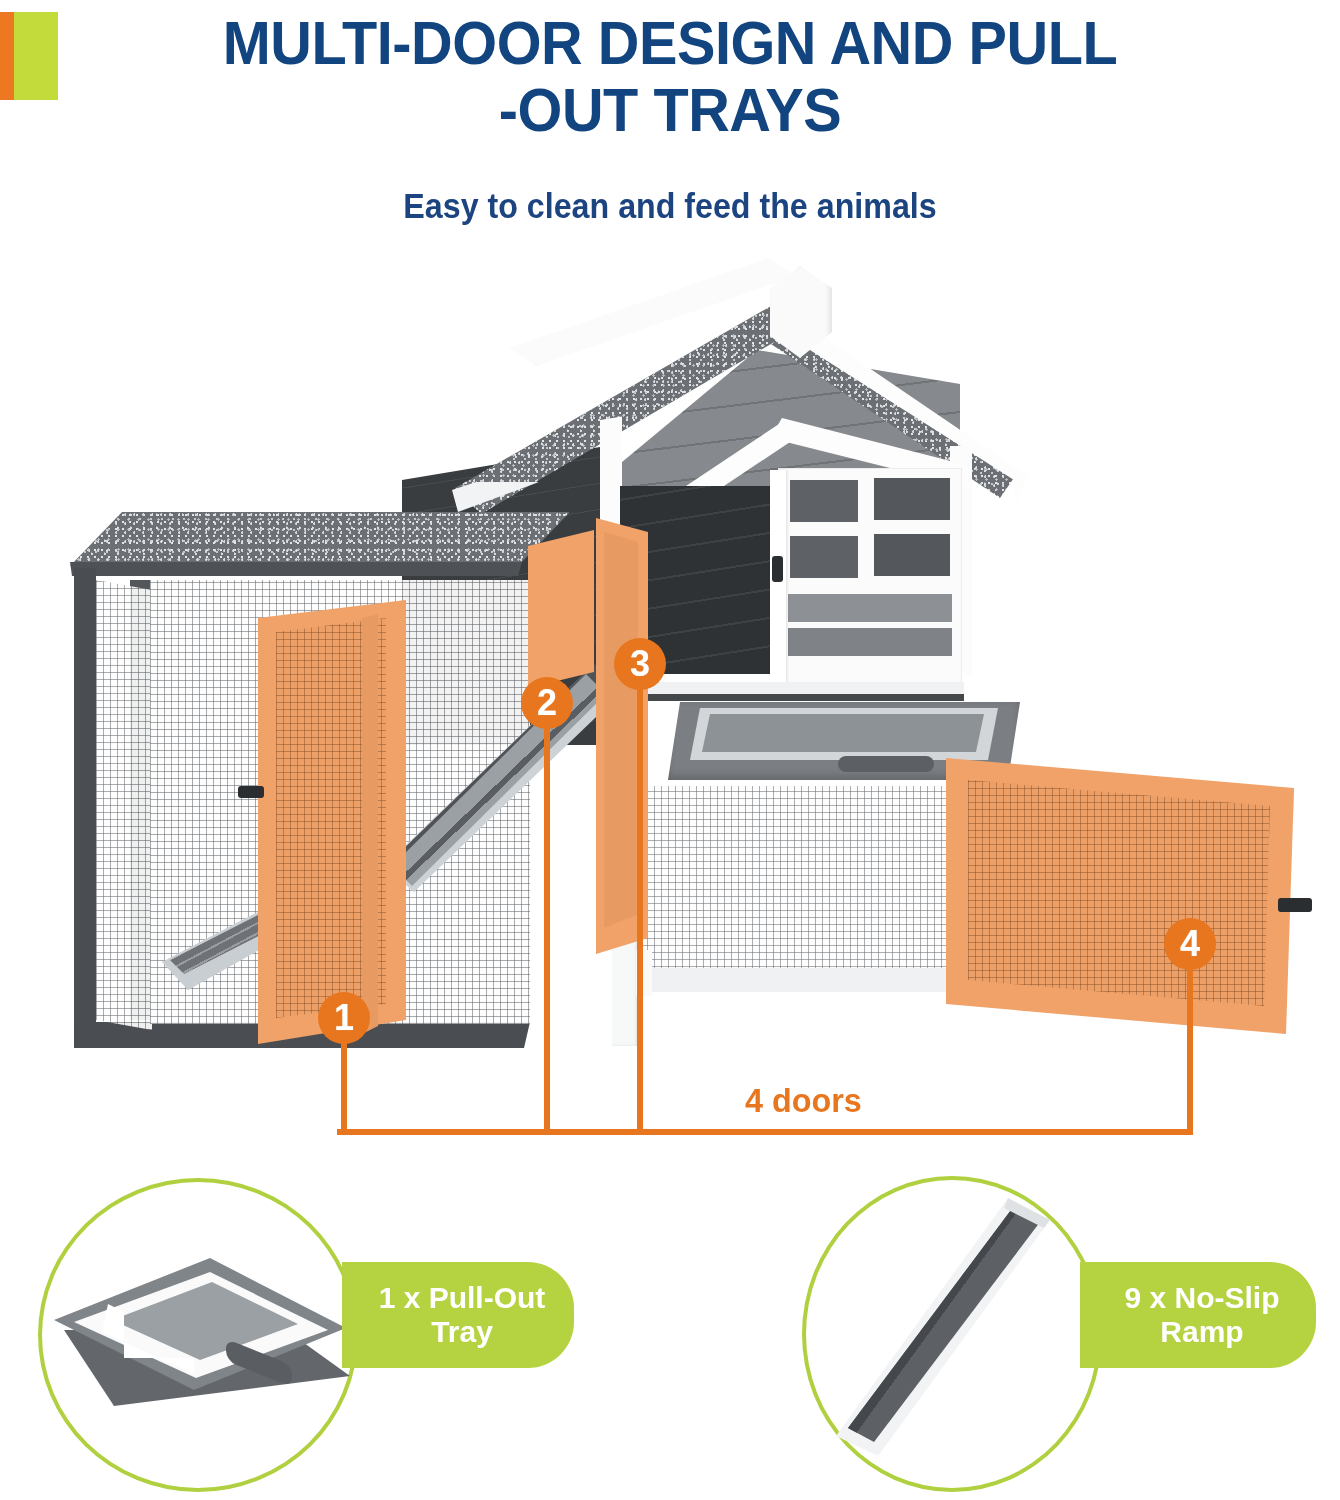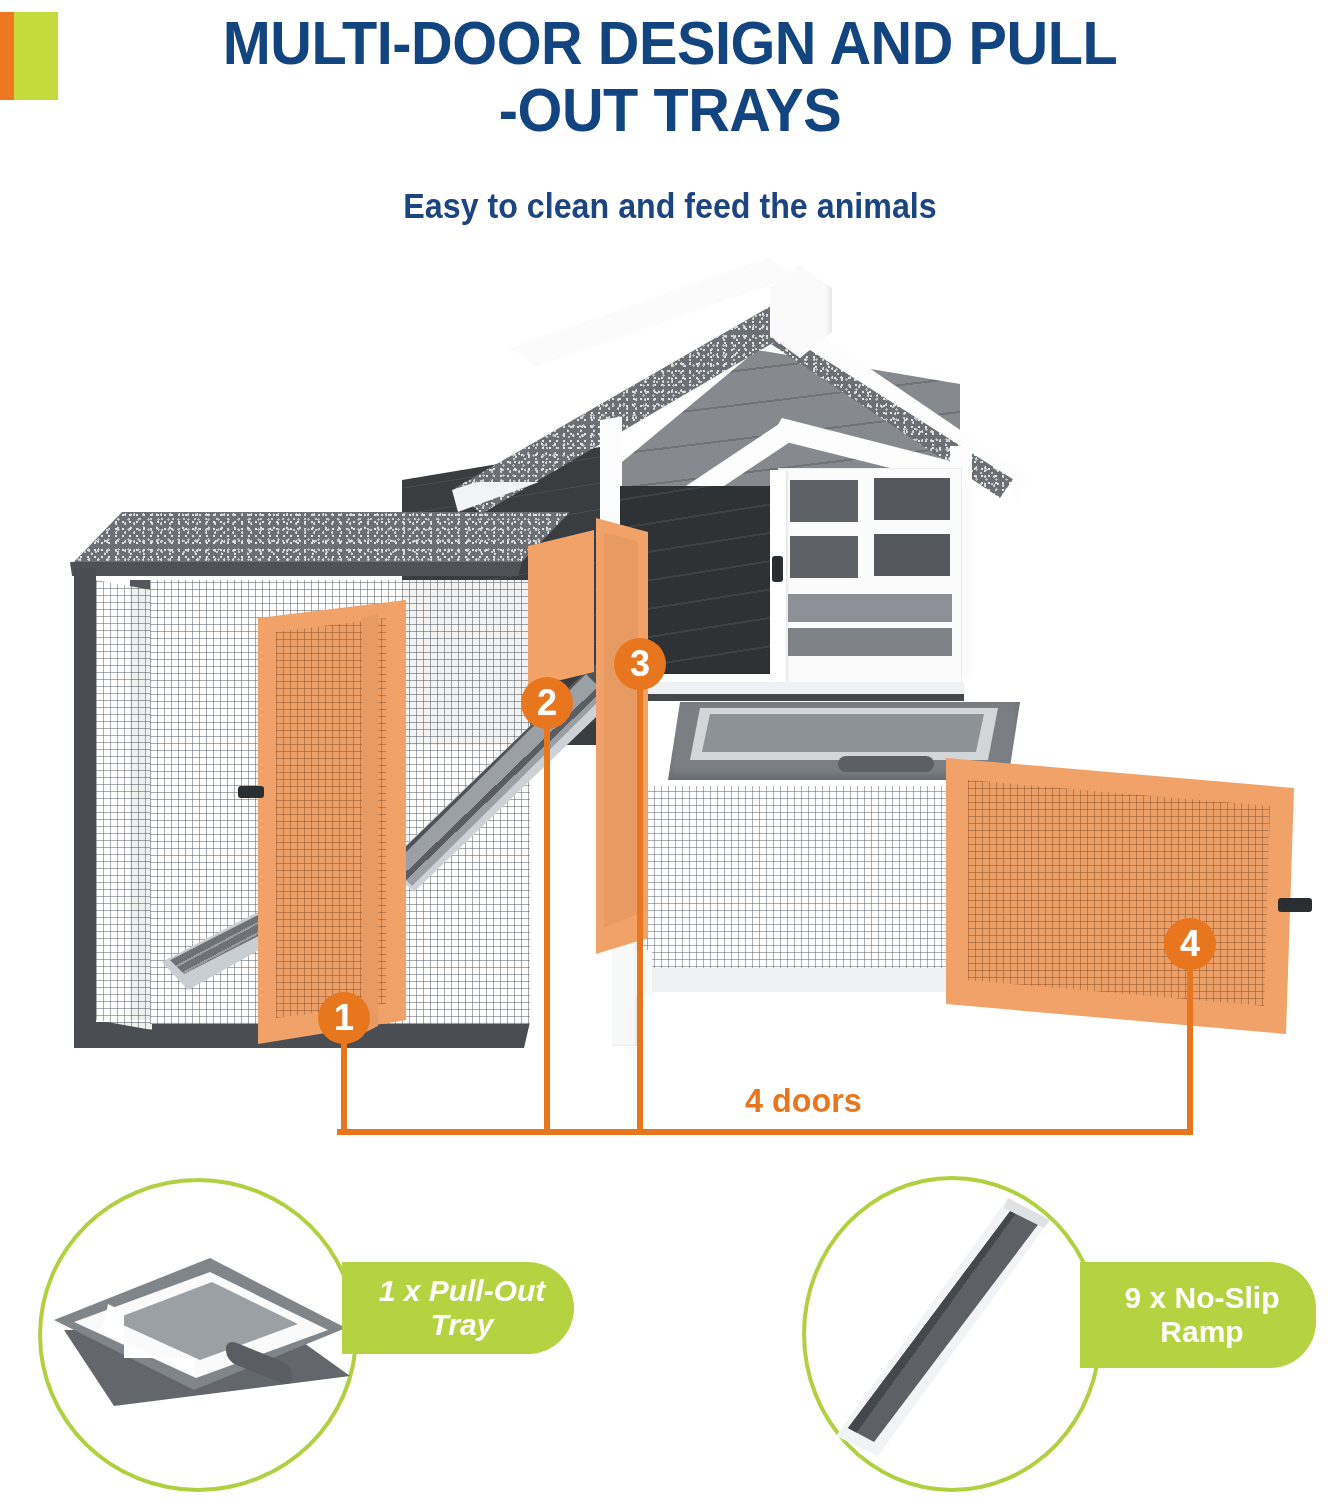--- a/index.html
+++ b/index.html
@@ -270,21 +270,21 @@
   <div class="marker" style="left:1164px; top:918px;">4</div>
   <div class="stem" style="left:1187px; top:966px; height:168px;"></div>
 
   <div class="hline" style="left:337px; top:1129px; width:856px;"></div>
 
   <div class="doors-label" style="left:745px; top:1081px;">4 doors</div>
 
   <div class="callout" style="left:0px; top:1170px; width:620px; height:330px;">
     <div class="ell" style="left:38px; top:8px; width:320px; height:314px;"></div>
 
-    <div class="badge" style="left:342px; top:92px; width:232px; height:92px;font-style:italic;">1 x Pull-Out
+    <div class="badge" style="left:342px; top:92px; width:232px; height:106px;">1 x Pull-Out
 Tray</div>
 
     <div style="position:absolute; left:50px; top:76px; width:300px; height:205px;">
       <div style="position:absolute; left:0; top:84px; width:300px; height:76px; background:#63676b;
                   clip-path: polygon(14px 0, 236px 0, 300px 46px, 64px 76px);"></div>
       <div style="position:absolute; left:4px; top:12px; width:292px; height:132px; background:#80858a;
                   clip-path: polygon(156px 0, 292px 70px, 140px 132px, 0 62px);"></div>
       <div style="position:absolute; left:24px; top:26px; width:254px; height:106px; background:#fafafa;
                   clip-path: polygon(136px 0, 254px 58px, 122px 106px, 0 50px);"></div>
       <div style="position:absolute; left:62px; top:36px; width:186px; height:78px; background:#9ba0a4;

